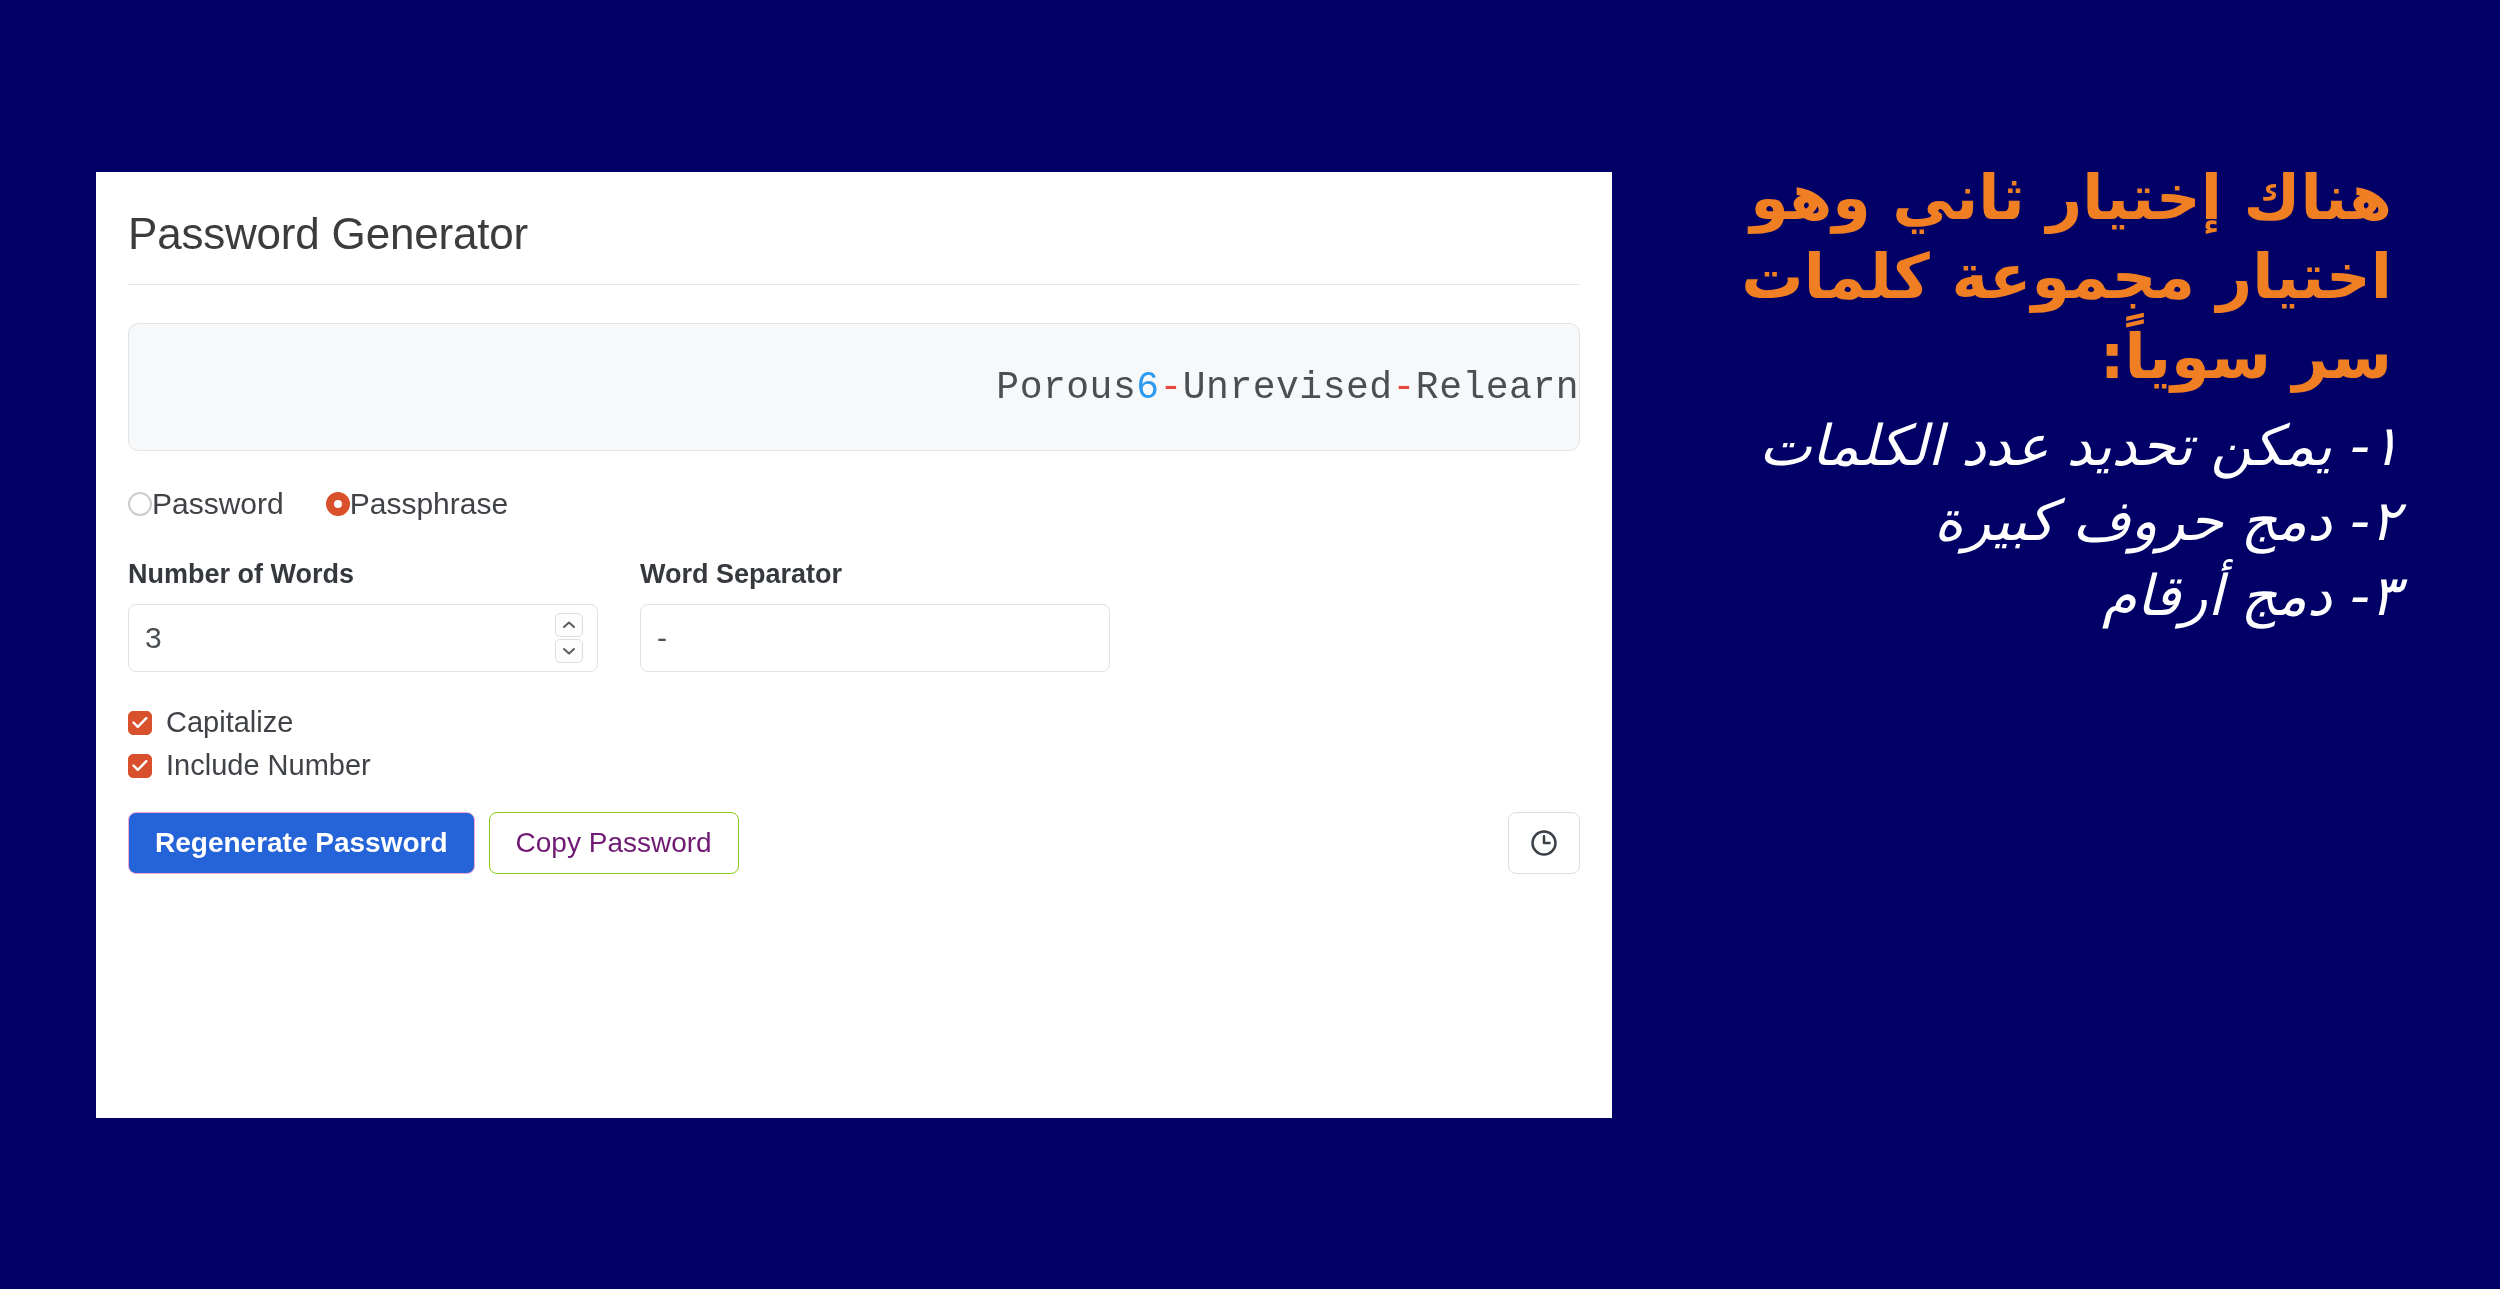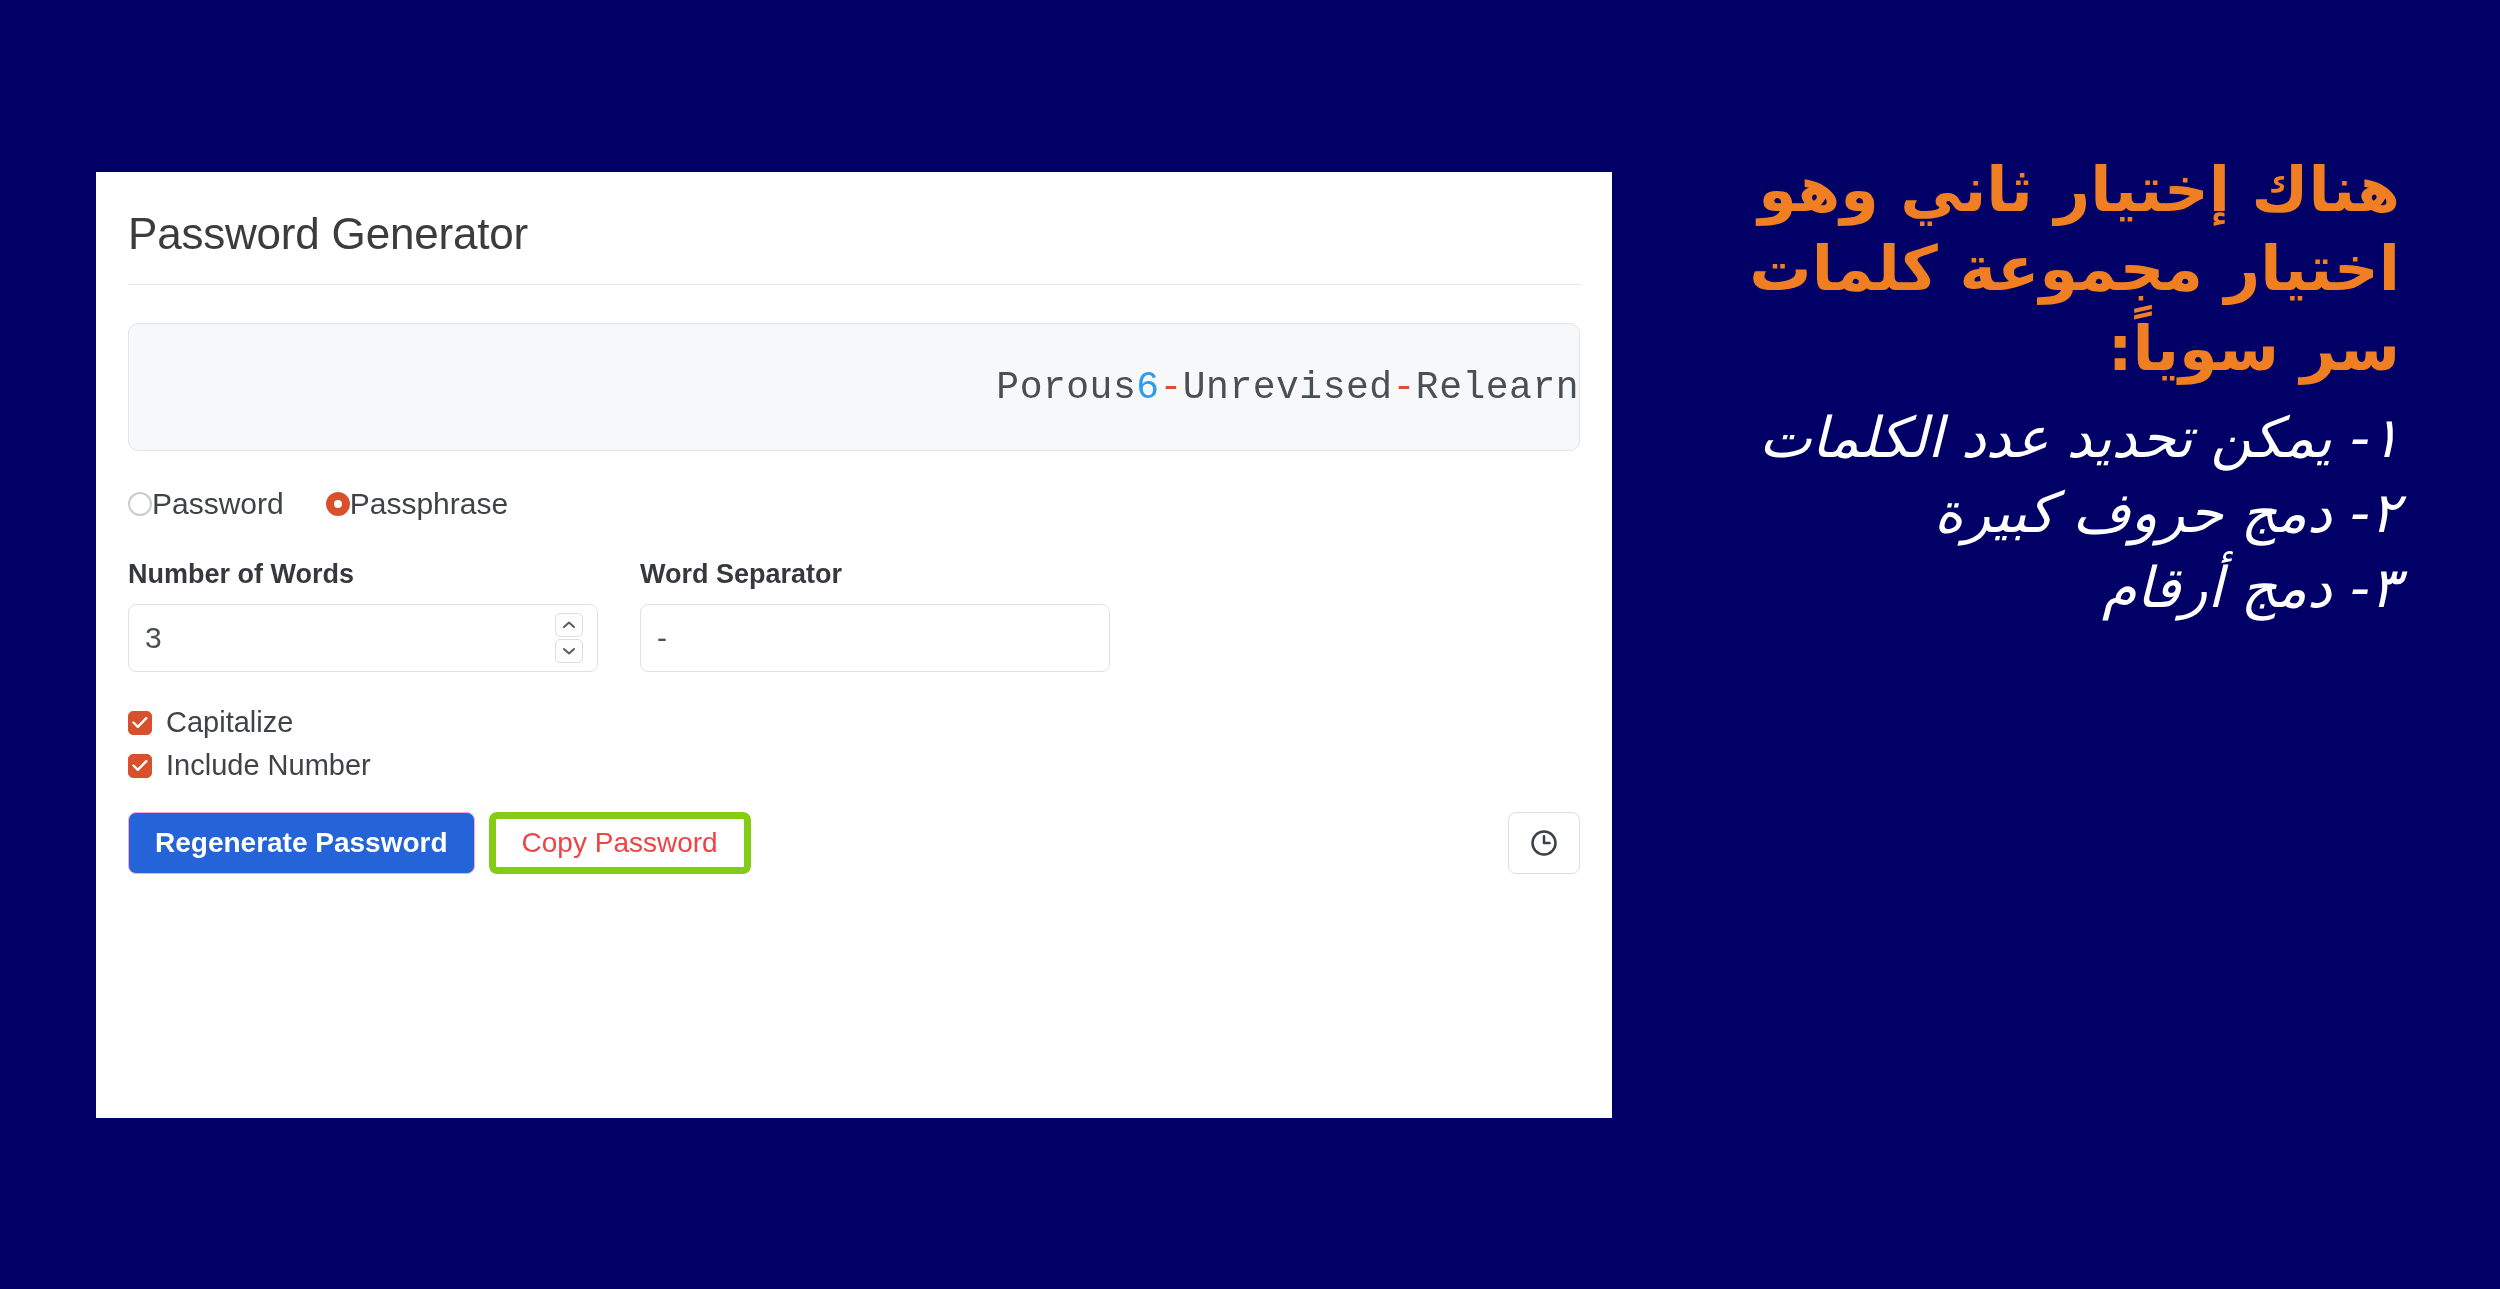--- a/index.html
+++ b/index.html
@@ -207,22 +207,22 @@
     white-space: nowrap;
   }
   .btn-primary {
     background: #2563d8;
     color: #ffffff;
     border: 1px solid #f9a8d4;
     font-weight: 700;
   }
   .btn-secondary {
     background: #ffffff;
-    color: #ef4444;
-    border: 7px solid #84cc16;
+    color: #701a75;
+    border: 1px solid #84cc16;
   }
   #history-button {
     position: absolute;
     right: 0;
     width: 72px;
     height: 62px;
     border: 1px solid #dcdee1;
     border-radius: 8px;
     background: #ffffff;
     display: flex;
@@ -239,21 +239,21 @@
     top: 150px;
     width: 700px;
     text-align: right;
     direction: rtl;
   }
   .ann-heading {
     color: #F07E22;
     font-weight: 700;
     font-size: 62px;
     line-height: 1.28;
-    margin: 0;
+    margin: 8px;
     font-family: "DejaVu Sans", sans-serif;
   }
   .ann-list {
     margin: 14px 0 0 0;
     padding: 0;
     list-style: none;
   }
   .ann-item {
     color: #ffffff;
     font-size: 56px;

